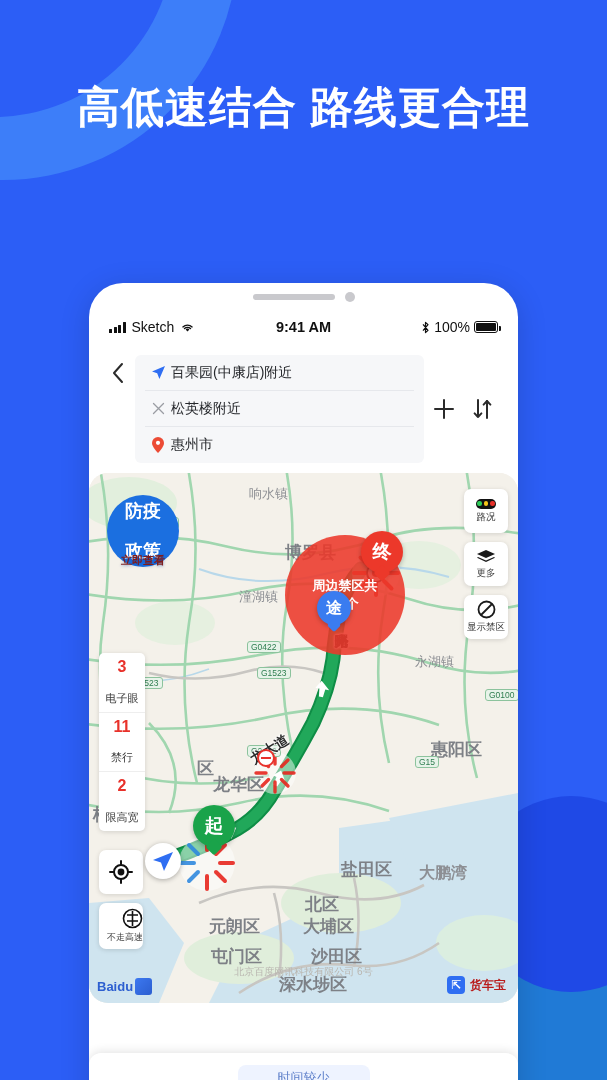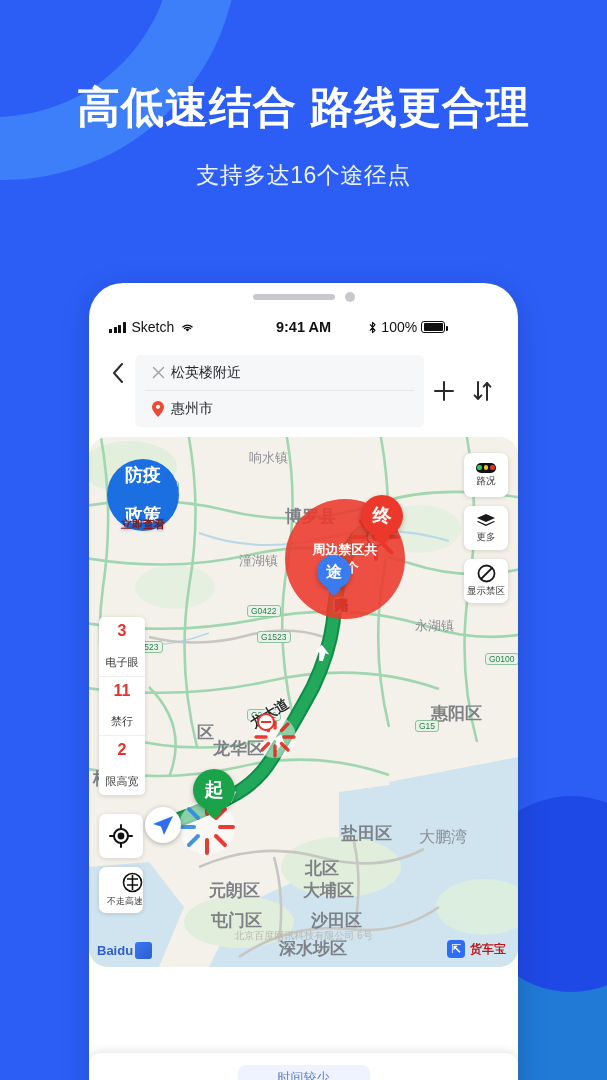--- a/index.html
+++ b/index.html
@@ -79,21 +79,21 @@
   .notch-bar { width: 82px; height: 6px; border-radius: 3px; background: #c9c9cd; }
   .notch-dot { width: 10px; height: 10px; border-radius: 50%; background: #c9c9cd; }
 
   
   .statusbar {
     height: 32px; display: flex; align-items: center;
     padding: 0 20px; font-size: 14px; color: #111;
   }
   .sb-left { display: flex; align-items: center; gap: 6px; flex: 1; }
   .sb-center { flex: 1; text-align: center; font-weight: bold; font-size: 14.5px; }
-  .sb-right { flex: 1; display: flex; align-items: center; gap: 4px; }
+  .sb-right { flex: 1; display: flex; align-items: center; justify-content: flex-end; gap: 4px; }
   .bars { display: flex; align-items: flex-end; gap: 1.5px; height: 11px; }
   .bars i { width: 3px; background: #111; border-radius: .5px; display: block; }
   .bars i:nth-child(1){height:4px} .bars i:nth-child(2){height:6px}
   .bars i:nth-child(3){height:8px} .bars i:nth-child(4){height:11px}
   .carrier { font-size: 14px; font-weight: 500; }
   .batt {
     width: 24px; height: 12px; border: 1.4px solid #111; border-radius: 3px;
     position: relative; padding: 1.4px;
   }
   .batt::after {
@@ -308,21 +308,20 @@
 </head>
 <body>
 
 <div class="bg-arc"></div>
 <div class="bg-arc2"></div>
 <div class="bg-circle-lg"></div>
 <div class="bg-circle-md"></div>
 
 <div class="headline-wrap">
   <div class="headline">高低速结合 路线更合理</div>
-  <div class="subhead">支持多达16个途径点</div>
 </div>
 
 <div class="phone">
 
   <div class="notch-row">
     <div class="notch-bar"></div>
     <div class="notch-dot"></div>
   </div>
 
   <div class="statusbar">
@@ -353,20 +352,28 @@
   </div>
 
   <div class="searchpanel">
     <div class="backbtn">
       <svg width="14" height="22" viewBox="0 0 14 22">
         <path d="M11 2 L3 11 L11 20" stroke="#2b2b2b" stroke-width="2" fill="none" stroke-linecap="round" stroke-linejoin="round"></path>
       </svg>
     </div>
 
     <div class="fields">
+      <div class="frow">
+        <span class="fico">
+          <svg width="15" height="15" viewBox="0 0 15 15">
+              <path d="M14 1 L1 6.6 L6.2 8.3 L8.4 14 Z" fill="#2f6ef2"></path>
+            </svg>
+        </span>
+        <span class="ftxt">百果园(中康店)附近</span>
+      </div>
       <div class="frow">
         <span class="fico">
           <svg width="13" height="13" viewBox="0 0 13 13">
             <path d="M1.5 1.5 L11.5 11.5 M11.5 1.5 L1.5 11.5" stroke="#9a9da3" stroke-width="1.3" stroke-linecap="round"></path>
           </svg>
         </span>
         <span class="ftxt">松英楼附近</span>
       </div>
       <div class="frow">
         <span class="fico">
@@ -497,21 +504,21 @@
 
     <div class="maplabel" style="left:160px;top:12px;">响水镇</div>
     <div class="district" style="left:196px;top:68px;">博罗县</div>
     <div class="maplabel" style="left:150px;top:115px;">潼湖镇</div>
     <div class="maplabel" style="left:326px;top:180px;">永湖镇</div>
     <div class="district" style="left:342px;top:265px;">惠阳区</div>
     <div class="maplabel" style="left:400px;top:68px;">仍</div>
     <div class="district" style="left:108px;top:284px;">区</div>
     <div class="district" style="left:124px;top:300px;">龙华区</div>
     <div class="district" style="left:252px;top:385px;">盐田区</div>
-    <div class="maplabel" style="left:330px;top:390px;font-size:16px;">大鹏湾</div>
+    <div class="maplabel" style="left:330px;top:390px;font-size:16px;font-weight:bold;">大鹏湾</div>
     <div class="district" style="left:216px;top:420px;">北区</div>
     <div class="district" style="left:120px;top:442px;">元朗区</div>
     <div class="district" style="left:214px;top:442px;">大埔区</div>
     <div class="district" style="left:122px;top:472px;">屯门区</div>
     <div class="district" style="left:222px;top:472px;">沙田区</div>
     <div class="district" style="left:190px;top:500px;">深水埗区</div>
     <div class="district" style="left:4px;top:330px;">桂</div>
 
     <div class="shield" style="left:66px;top:44px;">G35</div>
     <div class="shield" style="left:158px;top:168px;">G0422</div>

